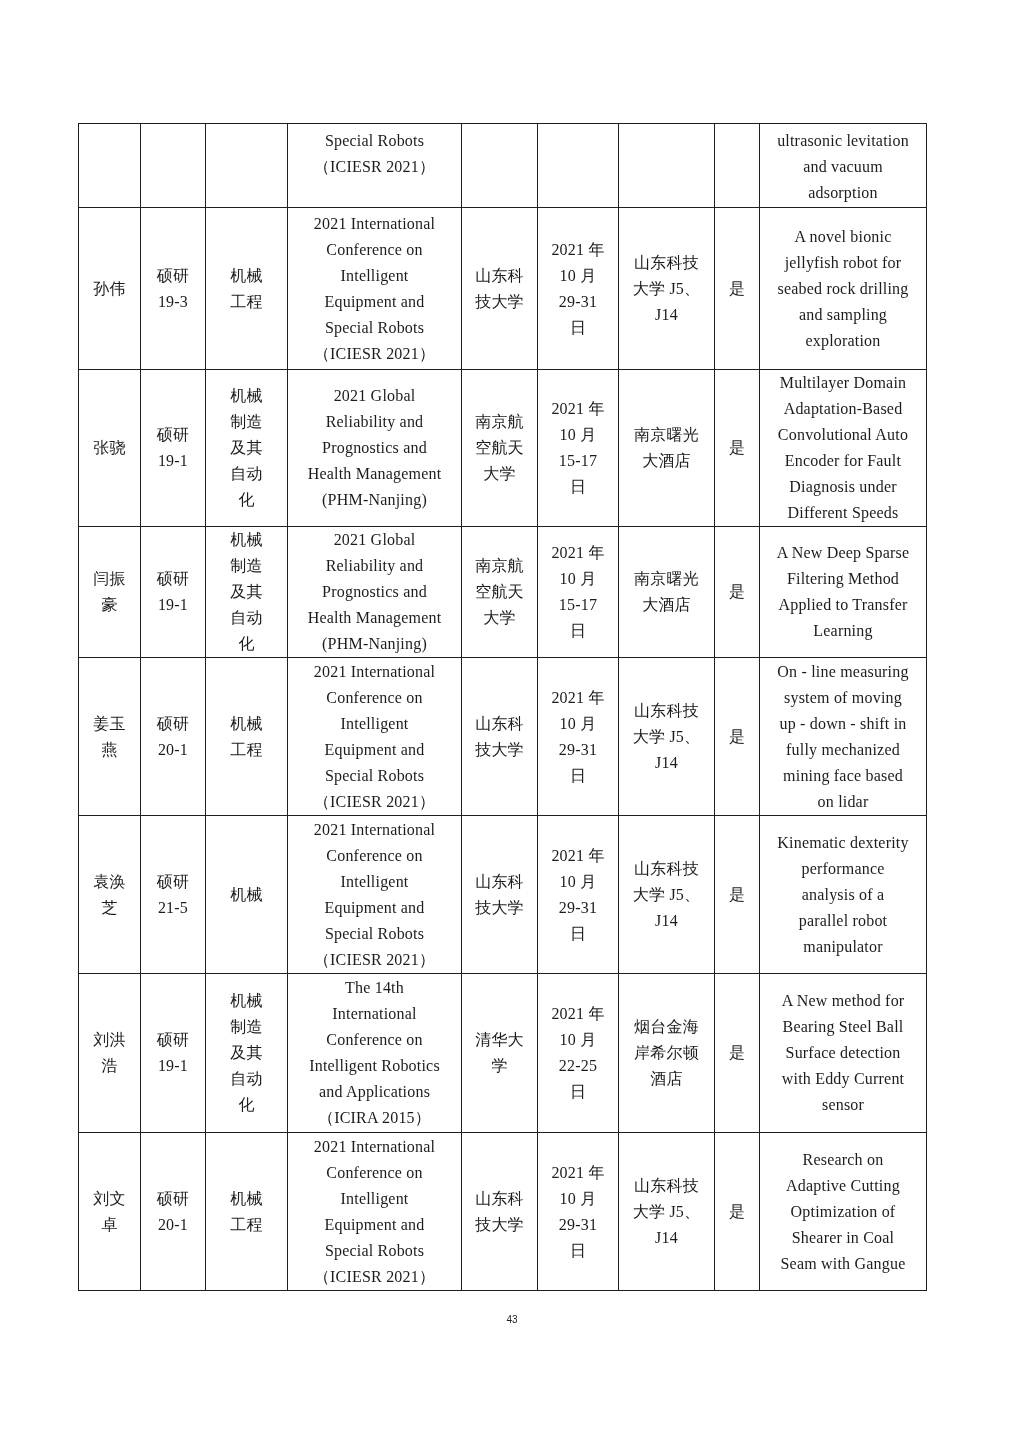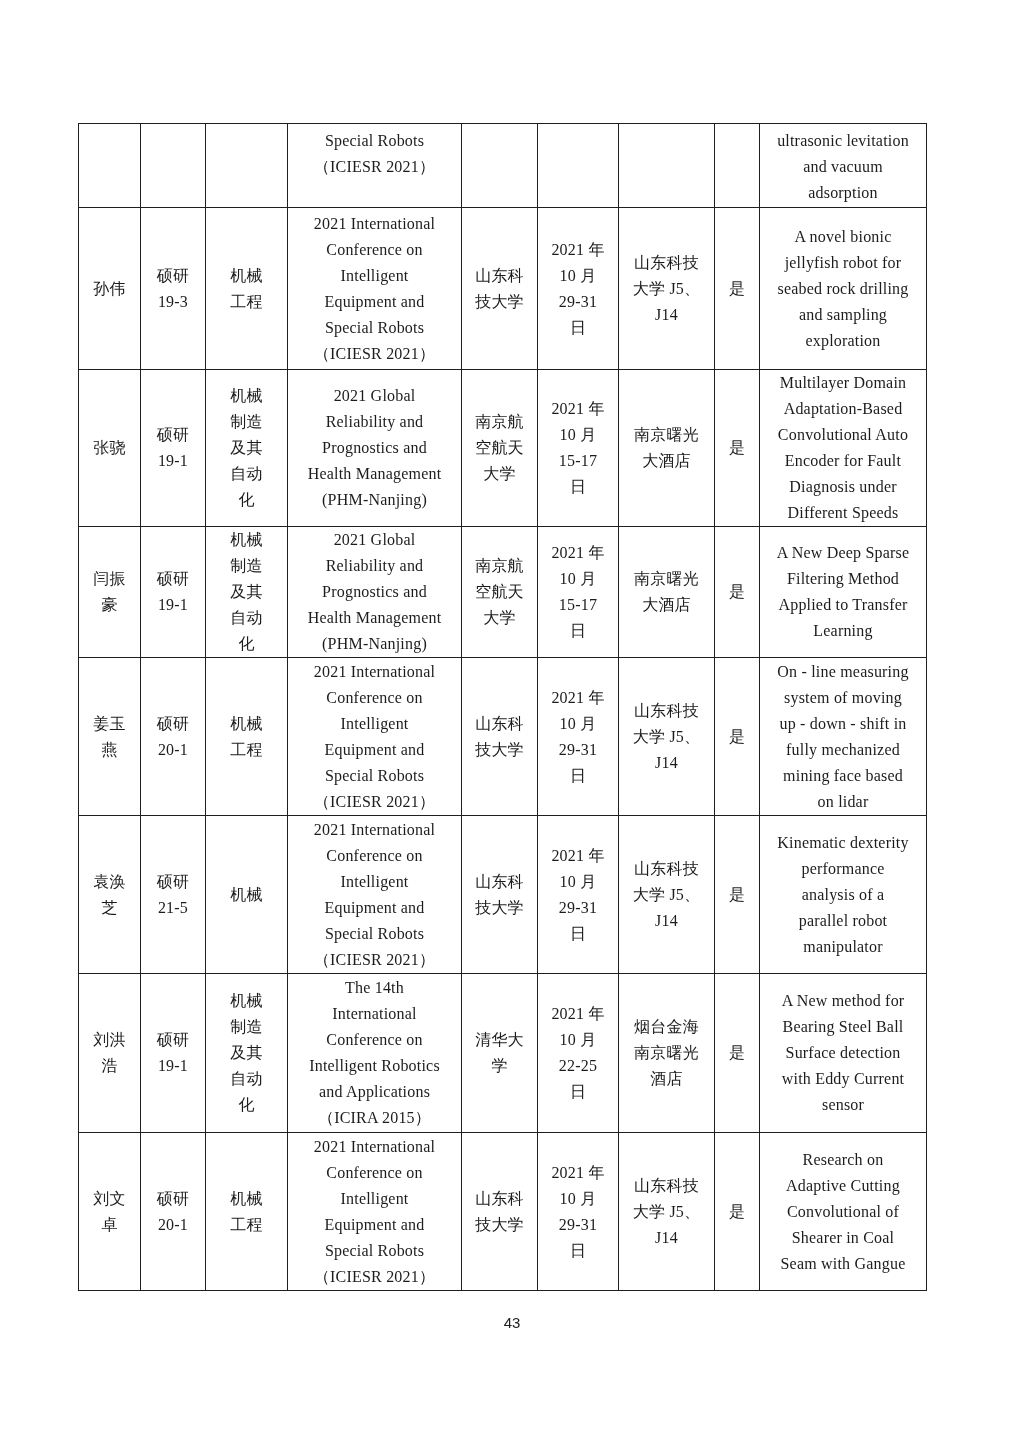--- a/index.html
+++ b/index.html
@@ -30,21 +30,21 @@
     padding:0 2px;
     overflow:hidden;
     letter-spacing:0.2px;
   }
   tr.partial td{vertical-align:top;padding-top:4px;}
   .pageno{
     position:absolute;
     left:0;width:1024px;
     top:1314px;
     text-align:center;
-    font-size:15px;
+    font-size:10px;
     font-family:"Liberation Sans","DejaVu Sans",sans-serif;
     color:#222;
   }
 </style>
 </head>
 <body>
 
 <div class="page">
   <table class="conf">
     <colgroup>
@@ -236,21 +236,21 @@
 Intelligent Robotics
 and Applications
 （ICIRA 2015）</td>
       <td>清华大
 学</td>
       <td>2021 年
 10 月
 22-25
 日</td>
       <td>烟台金海
-南京曙光
+岸希尔顿
 酒店</td>
       <td>是</td>
       <td>A New method for
 Bearing Steel Ball
 Surface detection
 with Eddy Current
 sensor</td>
     </tr>
     <tr style="height:158px">
       <td>刘文
@@ -270,20 +270,20 @@
       <td>2021 年
 10 月
 29-31
 日</td>
       <td>山东科技
 大学 J5、
 J14</td>
       <td>是</td>
       <td>Research on
 Adaptive Cutting
-Convolutional of
+Optimization of
 Shearer in Coal
 Seam with Gangue</td>
     </tr>
   </tbody>
     </table>
   <div class="pageno">43</div>
 </div>
 
 </body></html>

